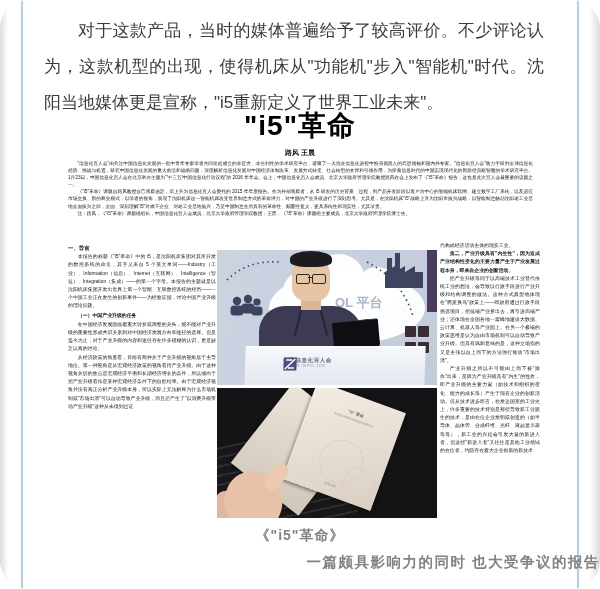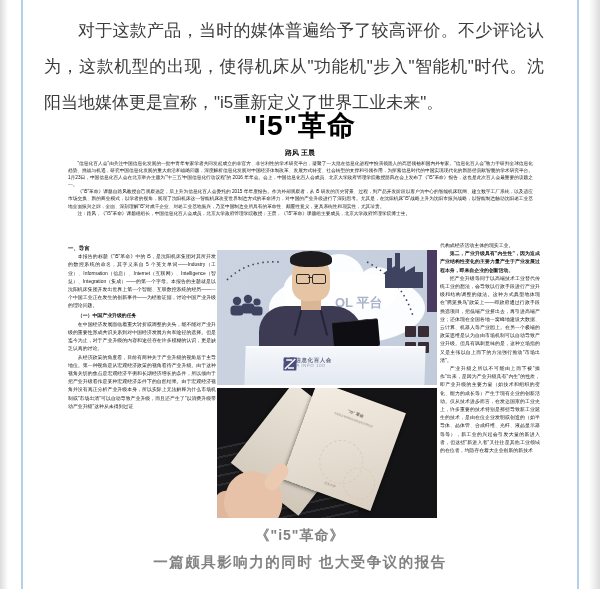--- a/index.html
+++ b/index.html
@@ -1,17 +1,17 @@
 <!DOCTYPE html>
 <html><head>
 <meta charset="utf-8">
 <style>
   html,body{margin:0;padding:0;background:#ffffff;}
   .page{position:relative;width:600px;height:589px;background:#fff;overflow:hidden;
-        font-family:"Liberation Sans",sans-serif;}
+        font-family:"Liberation Sans",sans-serif;border-radius:28px;}
   
   .edge-l{position:absolute;left:0;top:0;bottom:0;width:8px;
           background:linear-gradient(to right,#dcdcdc,#ffffff);}
   .edge-r{position:absolute;right:0;top:0;bottom:0;width:11px;
           background:linear-gradient(to left,#dcdcdc,#ffffff);}
   .rule-l{position:absolute;left:21px;top:0;bottom:0;width:2px;background:#b3cfe9;}
   .rule-r{position:absolute;right:21px;top:0;bottom:0;width:2px;background:#b3cfe9;}
 
   
   .top-text{position:absolute;left:44px;top:13px;width:500px;font-size:17px;line-height:36px;
@@ -82,21 +82,21 @@
   .hand{position:absolute;left:8px;bottom:-10px;width:58px;height:56px;background:#e7c1a8;
         border-radius:46% 54% 42% 42%;transform:rotate(16deg);z-index:5;}
   .thumb{position:absolute;left:52px;bottom:26px;width:15px;height:30px;background:#eccab1;
          border-radius:8px;transform:rotate(38deg);z-index:6;}
   .wrist{position:absolute;left:-10px;bottom:-26px;width:36px;height:52px;background:#dfb79d;
          border-radius:12px;transform:rotate(28deg);z-index:4;}
 
   
   .caption-title{position:absolute;top:527px;left:0;right:0;text-align:center;font-size:14px;
                  font-weight:bold;color:#828282;letter-spacing:1px;}
-  .caption-sub{position:absolute;top:553px;left:0;right:0;text-align:center;font-size:14.5px;
+  .caption-sub{position:absolute;top:553px;left:0;right:0;text-align:right;font-size:14.5px;
                font-weight:bold;color:#828282;letter-spacing:1.5px;}
 </style>
 </head>
 <body>
 
 <div class="page">
 
   <div class="edge-l"></div>
   <div class="edge-r"></div>
   <div class="rule-l"></div>

